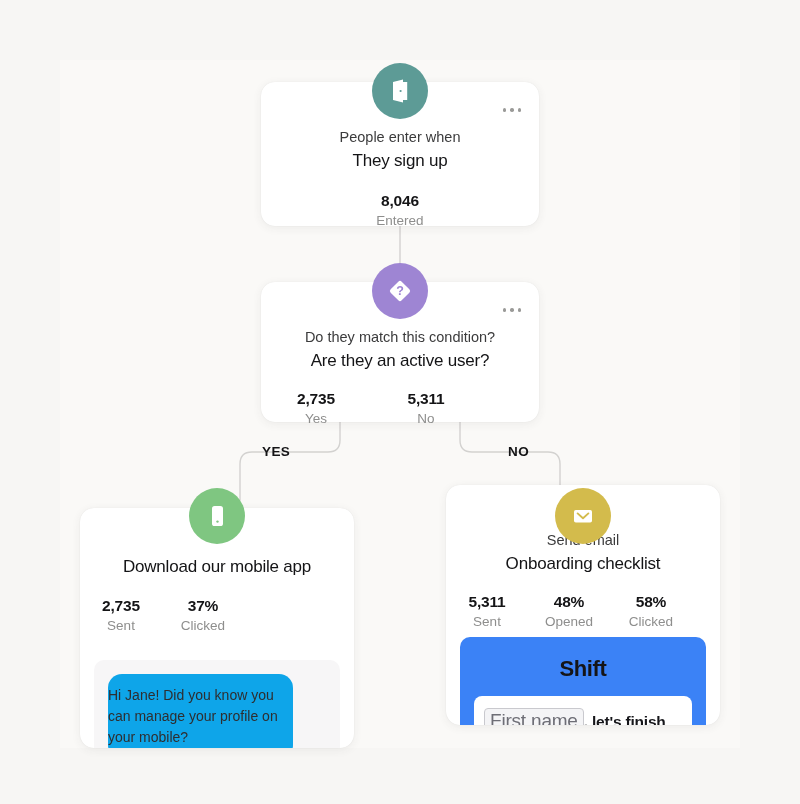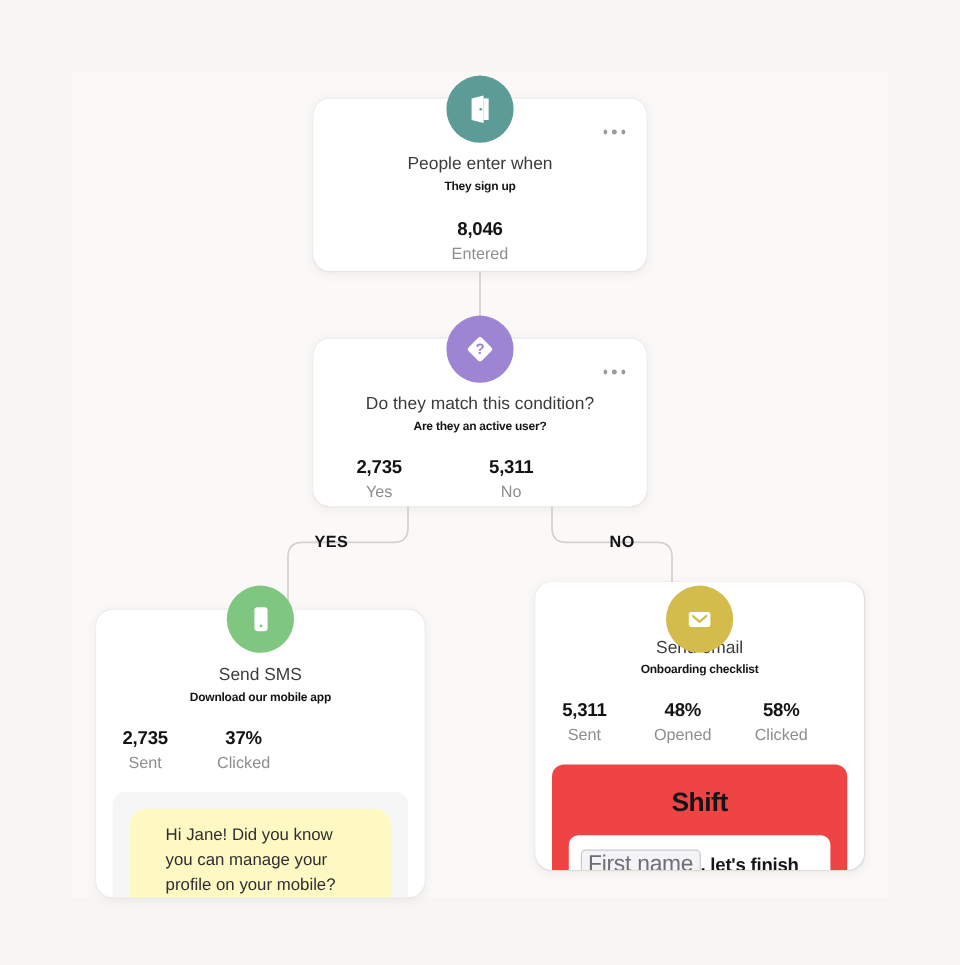--- a/index.html
+++ b/index.html
@@ -111,22 +111,22 @@
   .card-body {
     padding-top: 46px;
     text-align: center;
   }
   .sub-label {
     font-size: 14.5px;
     color: #3B3B3C;
     line-height: 1.35;
   }
   .title-label {
-    font-size: 10px;
-    font-weight: bold;
+    font-size: 17px;
+    font-weight: normal;
     color: #141416;
     letter-spacing: -0.2px;
     line-height: 1.4;
     margin-top: 1px;
   }
 
   .stats {
     display: flex;
     justify-content: flex-start;
     margin-top: 18px;
@@ -158,36 +158,36 @@
     left: 14px;
     right: 14px;
     top: 152px;
     bottom: 0;
     background: #F7F6F7;
     border-radius: 10px 10px 0 0;
     padding: 14px 14px 0 14px;
     box-sizing: border-box;
   }
   .bubble {
-    background: #fef9c3;
+    background: #0ea5e9;
     border-radius: 14px;
-    padding: 11px 30px;
+    padding: 11px 0;
     font-size: 14px;
     line-height: 1.5;
     color: #2E2E30;
     max-width: 185px;
   }
 
   .preview-email {
     position: absolute;
     left: 14px;
     right: 14px;
     top: 152px;
     bottom: 0;
-    background: #ef4444;
+    background: #3b82f6;
     border-radius: 10px 10px 0 0;
     padding: 14px 14px 0 14px;
     box-sizing: border-box;
     text-align: center;
   }
   .brand-name {
     font-size: 22px;
     font-weight: bold;
     color: #151517;
     letter-spacing: -0.4px;
@@ -304,21 +304,20 @@
 
   <div class="node-icon icon-sms">
     <svg width="28" height="28" viewBox="0 0 28 28" xmlns="http://www.w3.org/2000/svg">
       <rect x="9" y="4" width="11" height="20" rx="2.6" fill="#FFFFFF"></rect>
       <circle cx="14.5" cy="19.6" r="1.2" fill="#7FC681"></circle>
     </svg>
   </div>
 
   <div class="card card-sms">
     <div class="card-body">
-      <div class="sub-label">Send SMS</div>
       <div class="title-label">Download our mobile app</div>
       <div class="stats three">
         <div class="stat">
           <div class="stat-value">2,735</div>
           <div class="stat-label">Sent</div>
         </div>
         <div class="stat">
           <div class="stat-value">37%</div>
           <div class="stat-label">Clicked</div>
         </div>

